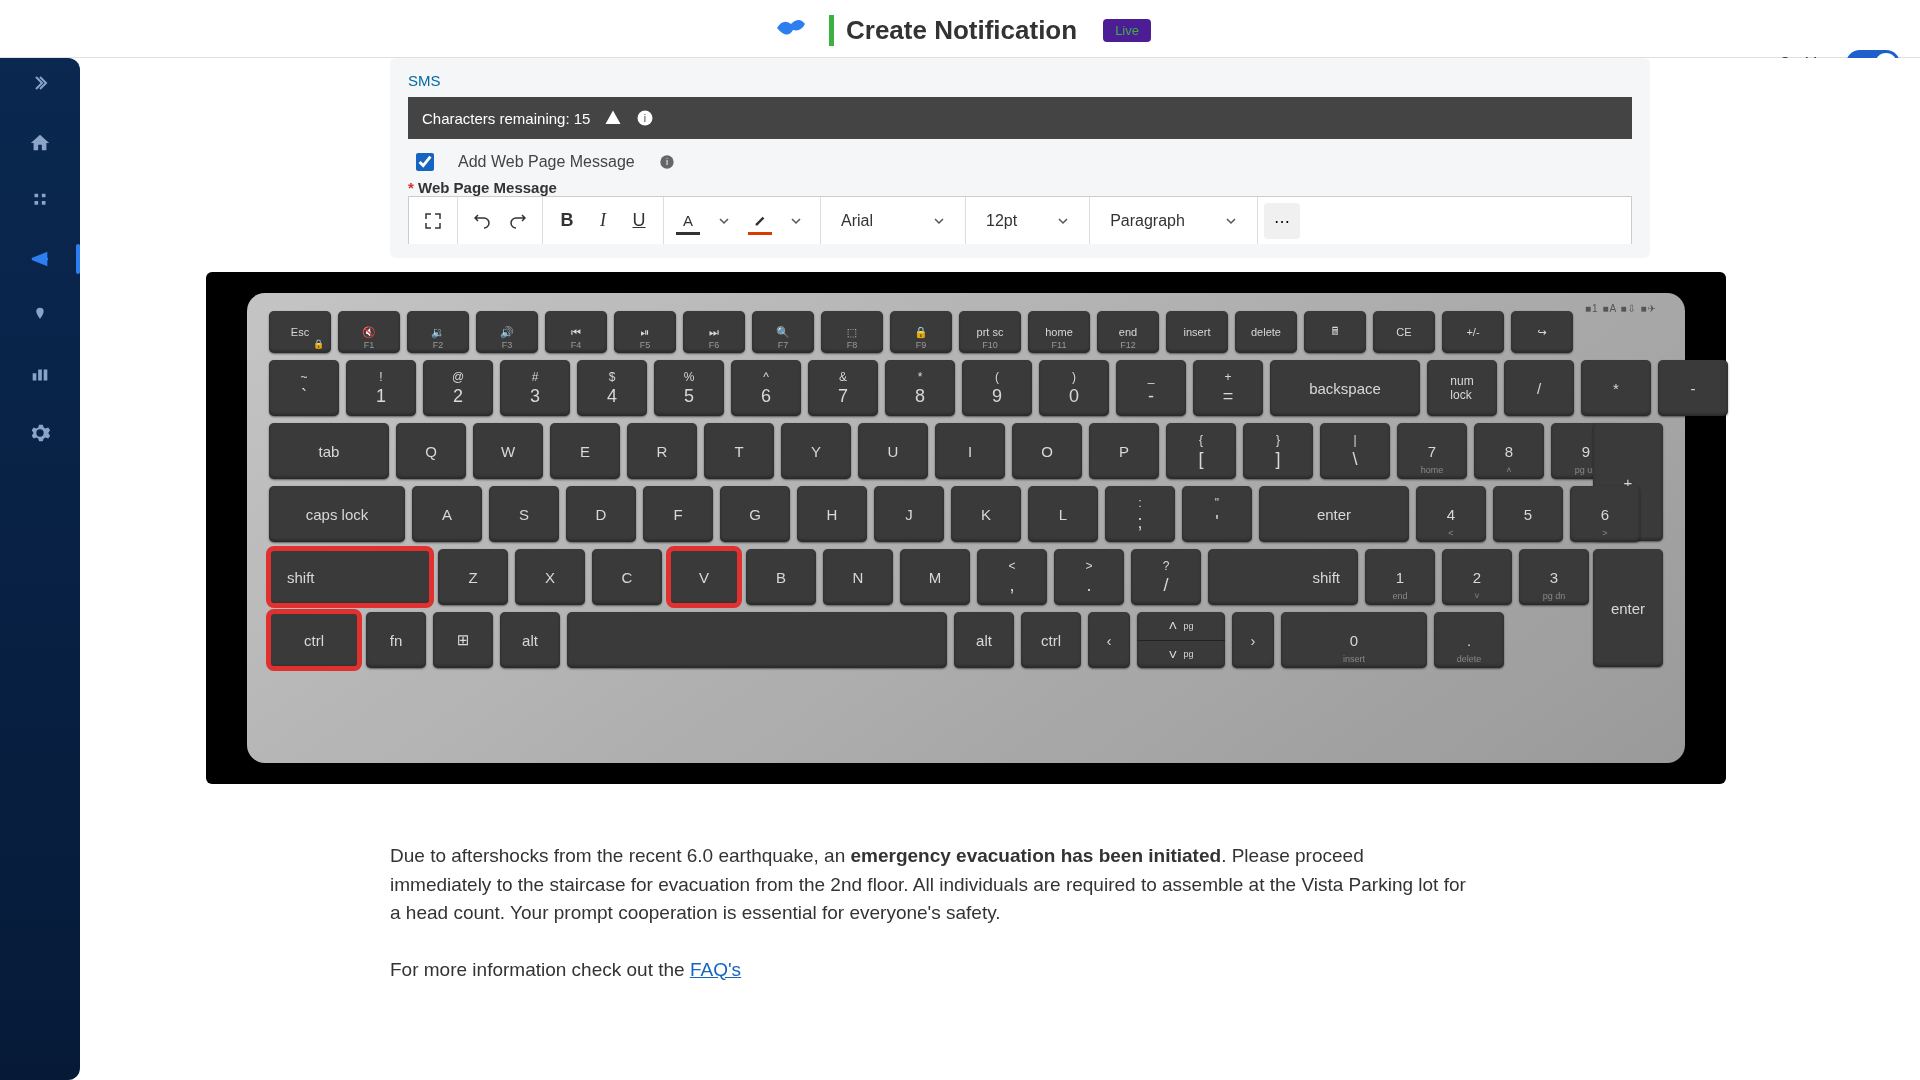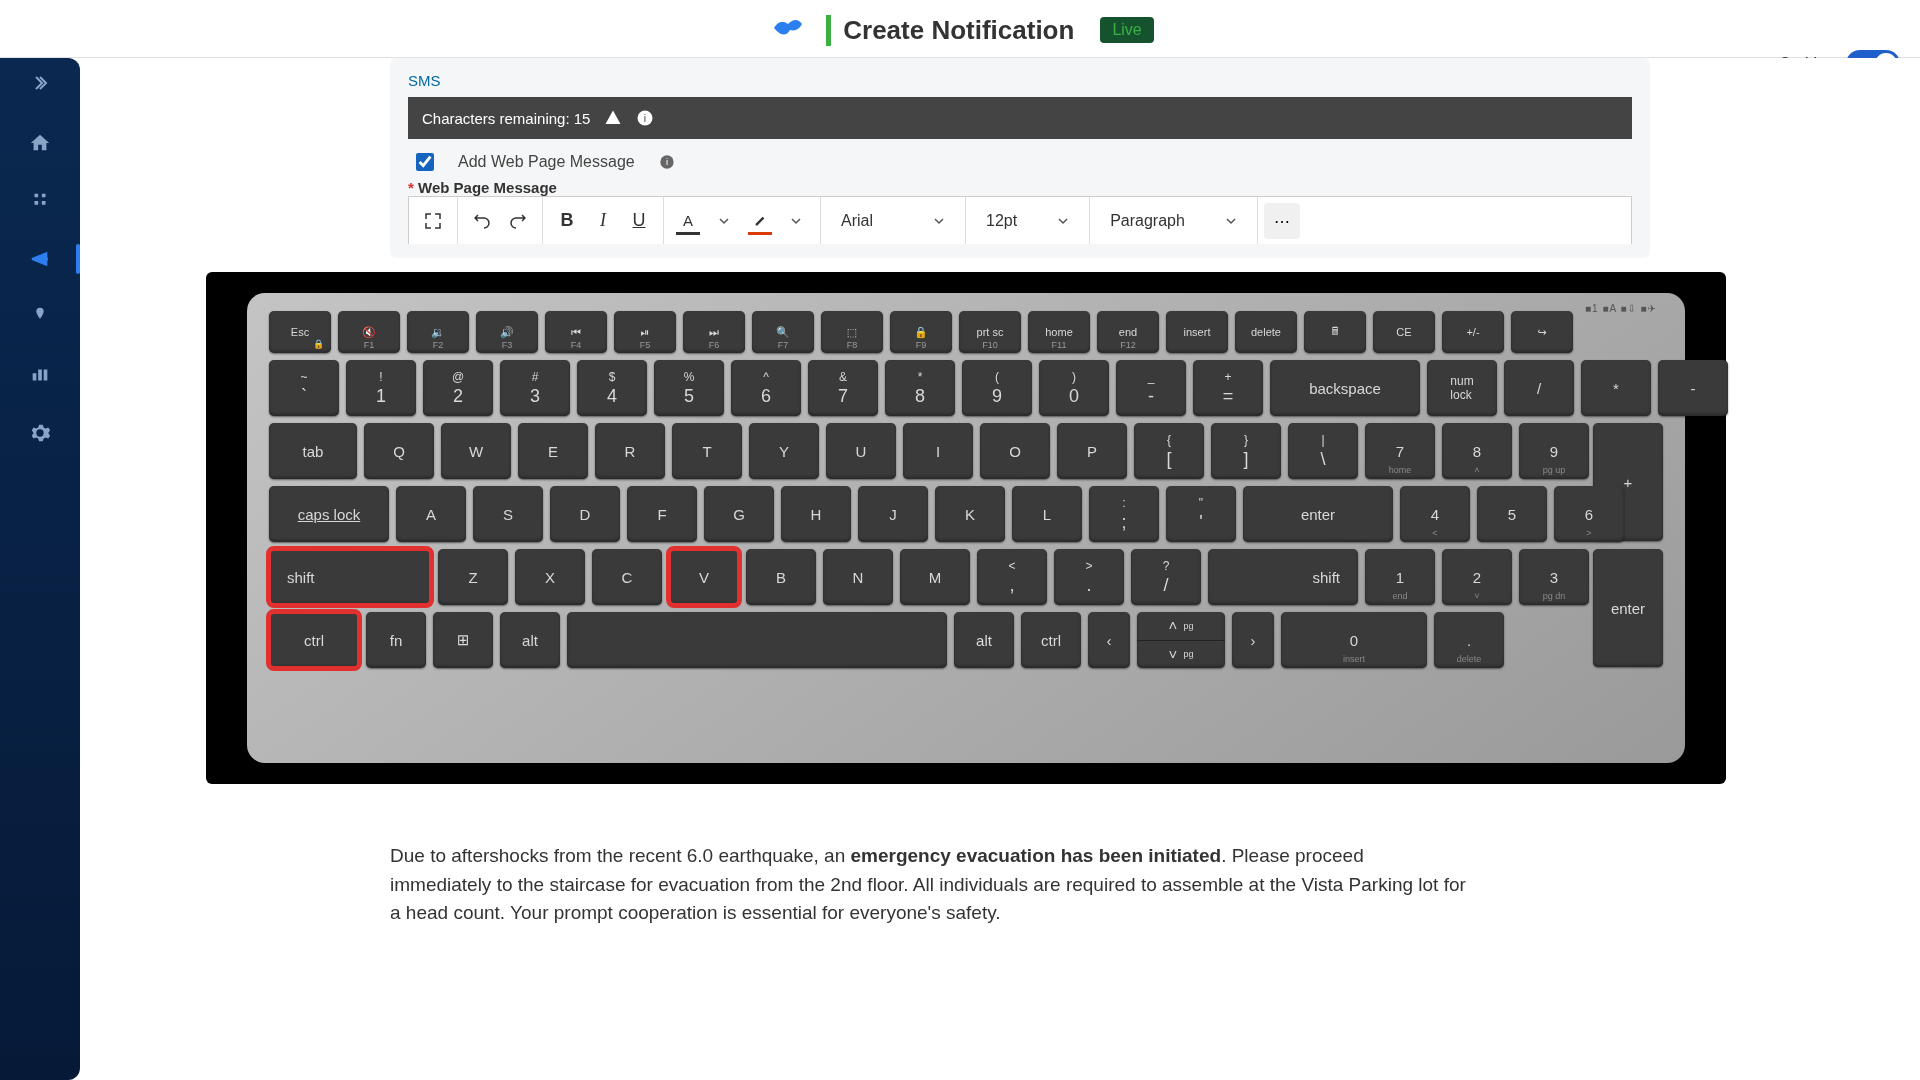--- a/index.html
+++ b/index.html
@@ -4,21 +4,21 @@
 <style>
 * { margin: 0; padding: 0; box-sizing: border-box; font-family: Arial, sans-serif; }
 body { background: #fff; width: 1920px; height: 1080px; overflow: hidden; position: relative; }
 
 
 .header { display: flex; align-items: center; padding: 10px 20px; border-bottom: 1px solid #e0e0e0; height: 58px; flex-direction: column; }
 .logo-area { display: flex; align-items: center; gap: 12px; }
 .logo { width: 40px; height: 40px; display: flex; align-items: center; justify-content: center; }
 .logo svg { width: 40px; height: 40px; }
 .title { font-size: 26px; font-weight: bold; color: #333; border-left: 5px solid #3cb043; padding-left: 12px; margin-left: 8px; }
-.badge { background: #14532d; color: #3cb043; padding: 4px 12px; border-radius: 4px; font-size: 16px; margin-left: 14px; }
+.badge { background: #4c1d95; color: #3cb043; padding: 4px 12px; border-radius: 4px; font-size: 13px; margin-left: 14px; }
 .header-right { margin-left: auto; display: flex; align-items: center; gap: 12px; }
 .go-live-label { font-size: 16px; color: #333; font-weight: 500; }
 .toggle { width: 54px; height: 28px; background: #1e5fcc; border-radius: 14px; position: relative; cursor: pointer; }
 .toggle::after { content: ''; position: absolute; right: 3px; top: 3px; width: 22px; height: 22px; background: #fff; border-radius: 50%; }
 
 
 .sidebar { position: absolute; left: 0; top: 58px; bottom: 0; width: 80px; background: linear-gradient(180deg, #0a2850 0%, #061a38 100%); display: flex; flex-direction: column; align-items: center; padding-top: 10px; border-radius: 0 12px 12px 0; }
 .sidebar-expand { width: 100%; height: 30px; display: flex; align-items: center; justify-content: center; color: #8aa4c8; cursor: pointer; margin-bottom: 20px; }
 .sidebar-item { width: 60px; height: 50px; display: flex; align-items: center; justify-content: center; color: #8aa4c8; cursor: pointer; border-radius: 8px; margin-bottom: 8px; position: relative; }
 .sidebar-item.active { color: #2d7ff0; }
@@ -58,22 +58,22 @@
 .keyboard-frame { width: 1438px; height: 470px; background: linear-gradient(145deg, #c4c4c4, #9a9a9a); border-radius: 18px; padding: 18px 22px; position: relative; }
 .kb-indicators { position: absolute; top: 10px; right: 28px; font-size: 10px; color: #555; letter-spacing: 1px; }
 .kb-row { display: flex; gap: 7px; margin-bottom: 7px; }
 .key { background: #3a3a3a; color: #d8d8d8; border-radius: 5px; display: flex; flex-direction: column; align-items: center; justify-content: center; font-size: 15px; height: 56px; flex: 0 0 auto; box-shadow: inset 0 -2px 3px rgba(0,0,0,0.3), 0 1px 2px rgba(0,0,0,0.5); position: relative; }
 .key.small { font-size: 11px; height: 42px; }
 .key .sub { font-size: 9px; color: #999; position: absolute; bottom: 3px; }
 .key .shift-top { font-size: 12px; margin-bottom: 2px; }
 .key .main { font-size: 18px; }
 .key.w1 { width: 70px; }
 .key.fn { width: 62px; }
-.key.w15 { width: 88px; }
-.key.w175 { width: 120px; text-decoration: underline; }
+.key.w15 { width: 120px; }
+.key.w175 { width: 136px; }
 .key.w2 { width: 150px; }
 .key.w225 { width: 162px; }
 .key.space { width: 380px; }
 .key.highlighted { outline: 5px solid #e03030; outline-offset: -2px; z-index: 5; }
 .key.numpad { width: 70px; }
 .key.numpad-tall { height: 118px; }
 .key .corner { position: absolute; font-size: 9px; color: #888; }
 .key .corner.br { bottom: 4px; right: 6px; }
 .key .corner.bc { bottom: 4px; }
 
@@ -245,20 +245,23 @@
               </svg>
             </div>
           </div>
         <div class="more-btn">⋯</div>
       </div>
     </div>
 
     <div class="body-text">
       <p>
         <span>Due to aftershocks from the recent 6.0 earthquake, an </span><span class="bold">emergency evacuation has been initiated</span><span>. Please proceed immediately to the staircase for evacuation from the 2nd floor. All individuals are required to assemble at the Vista Parking lot for a head count. Your prompt cooperation is essential for everyone's safety.</span>
+      </p>
+      <p style="margin-top:28px">
+        <span>For more information check out the </span><a class="link">FAQ's</a>
       </p>
     </div>
   </div>
 </div>
 
 <div class="keyboard-overlay">
   <div class="keyboard-frame">
     <div class="kb-indicators">■1  ■A  ■⇩  ■✈</div>
 
     <div class="kb-row">

